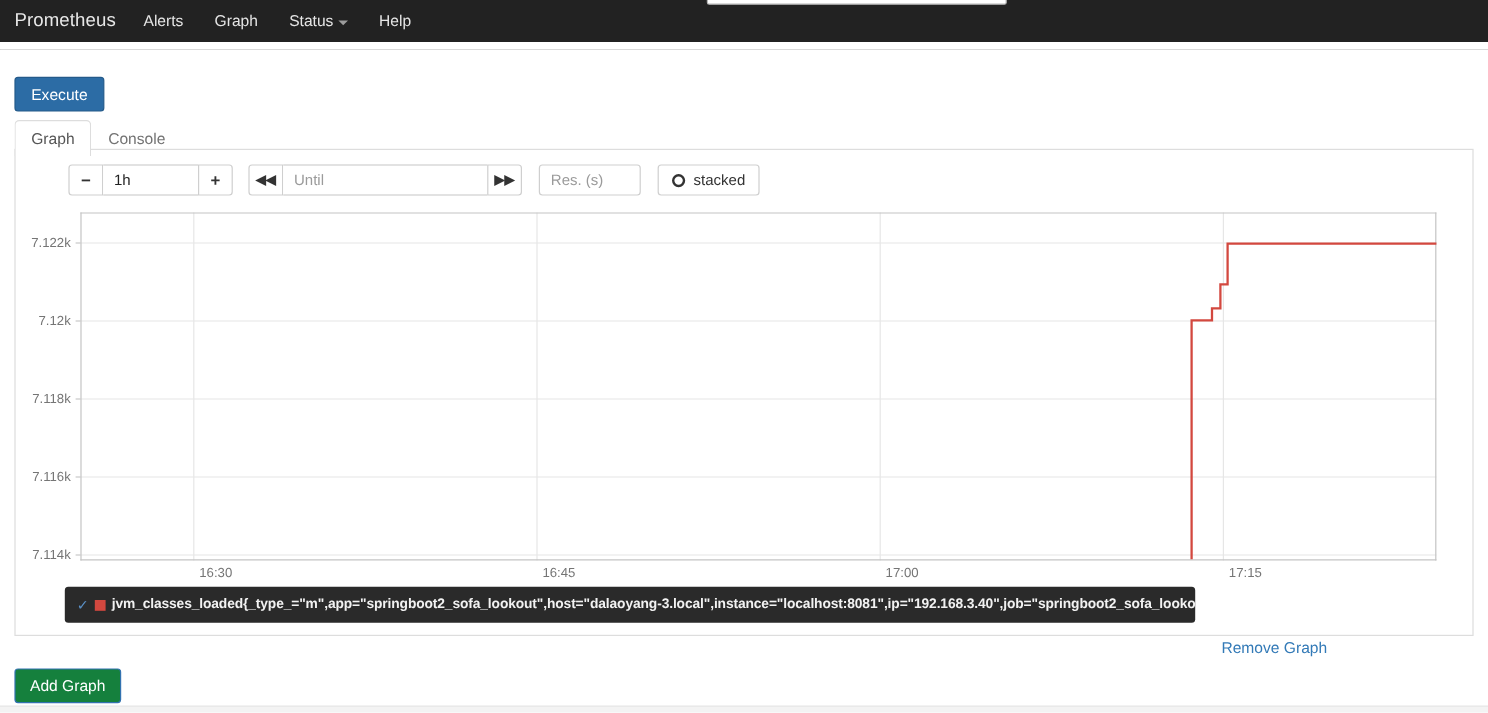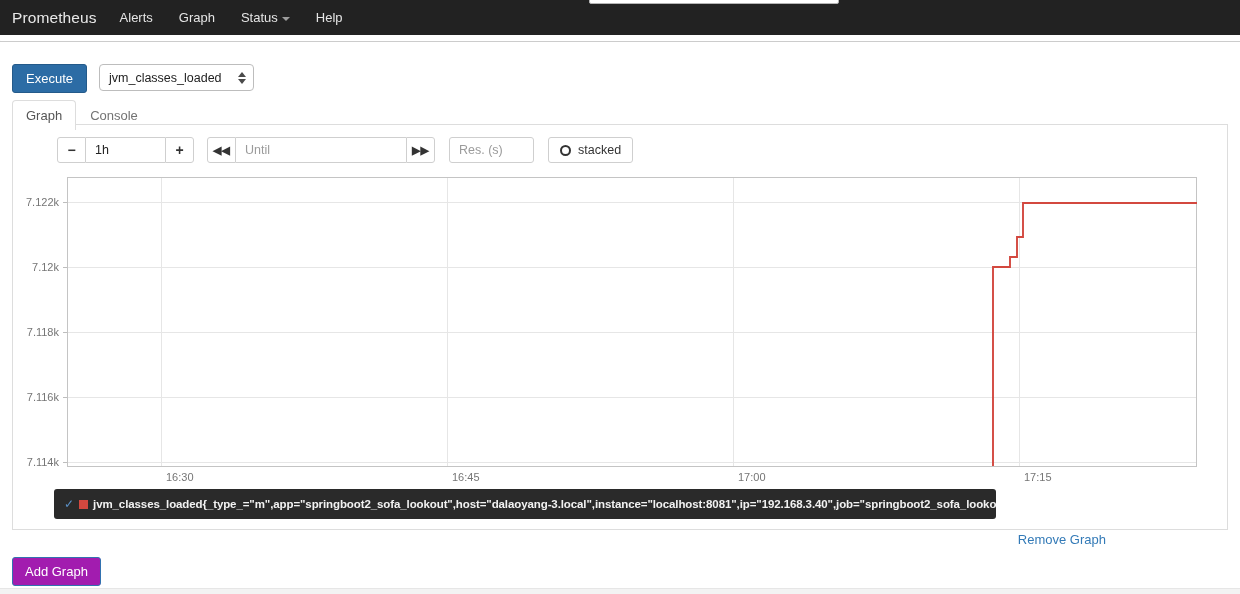--- a/index.html
+++ b/index.html
@@ -58,21 +58,21 @@
   .meta {
     position: absolute; right: 8px; top: 30px;
     text-align: right; font-size: 13px; color: #333; line-height: 18px;
     z-index: 6;
   }
   .meta div { white-space: nowrap; }
 
   
   .exec-row {
     position: absolute; left: 12px; top: 64px;
-    display: flex; align-items: flex-start; gap: 12px;
+    display: flex; align-items: center; gap: 24px;
     z-index: 6;
   }
   .btn-execute {
     background: #2c6ca5; border: 1px solid #245a8a;
     color: #fff; font-size: 13px;
     padding: 6px 13px; border-radius: 3px; cursor: pointer;
     line-height: 15px;
   }
   .metric-select {
     position: relative;
@@ -176,21 +176,21 @@
   }
 
   
   .remove-link {
     position: absolute; right: 12px; top: 532px;
     color: #337ab7; font-size: 13px; text-decoration: none; cursor: pointer;
     z-index: 6;
   }
   .btn-add {
     position: absolute; left: 12px; top: 557px;
-    background: #a21caf; border: 1px solid #3272b0;
+    background: #15803d; border: 1px solid #3272b0;
     color: #fff; font-size: 13px; padding: 6px 12px;
     border-radius: 3px; cursor: pointer; line-height: 15px;
     z-index: 6;
   }
   .bottom-strip {
     position: absolute; left: 0; top: 588px; width: 1240px; height: 6px;
     background: #f3f3f3; border-top: 1px solid #e6e6e6;
   }
 </style>
 </head>
@@ -210,27 +210,20 @@
     </div>
   </div>
 
   <div class="expr-cut">
     
   </div>
 
 
   <div class="exec-row">
     <button class="btn-execute">Execute</button>
-    <div class="metric-select">
-      <span>jvm_classes_loaded</span>
-      <span class="spin-arrows">
-        <i class="spin-up"></i>
-          <i class="spin-dn"></i>
-      </span>
-    </div>
   </div>
 
   <div class="tabs">
     <div class="tab active">Graph</div>
     <div class="tab inactive">Console</div>
   </div>
 
   <div class="graph-panel">
 
     <div class="controls">

